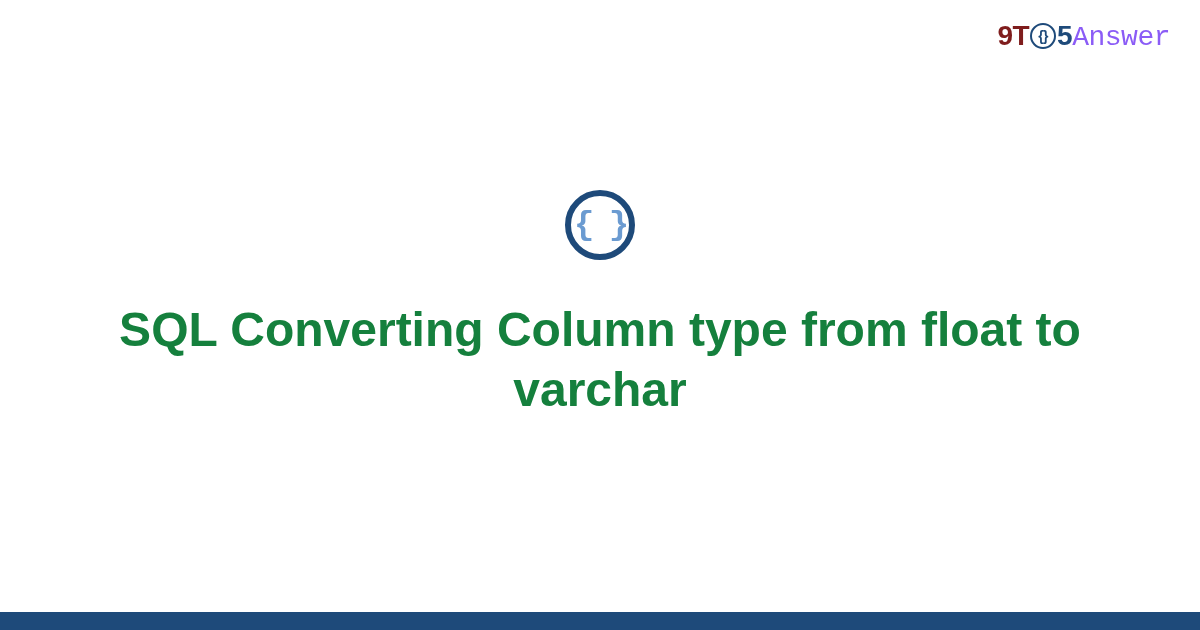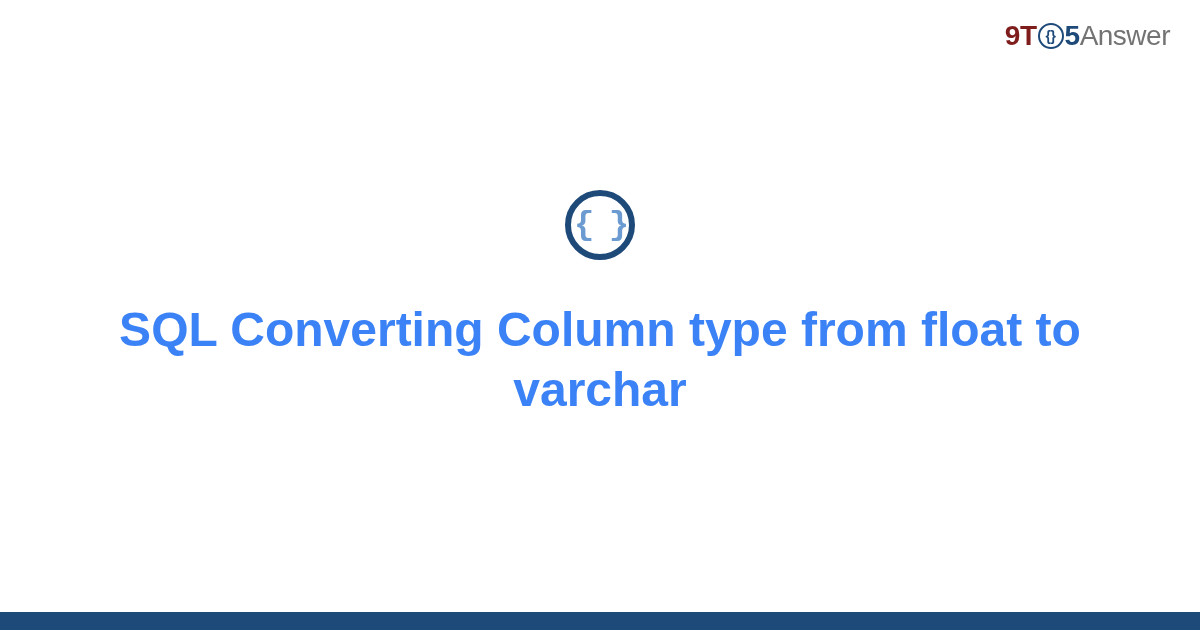--- a/index.html
+++ b/index.html
@@ -38,22 +38,23 @@
       color: #1e4a7a;
       vertical-align: middle;
       margin: 0 1px;
       position: relative;
       top: -2px;
     }
     .logo-5 {
       color: #1e4a7a;
     }
     .logo-answer {
-      color: #737373;
+      color: #8b5cf6;
       font-weight: 400;
+      font-family: Liberation Mono, monospace;
     }
     .content {
       position: absolute;
       top: 0;
       left: 0;
       width: 100%;
       height: 100%;
       display: flex;
       flex-direction: column;
       align-items: center;
@@ -75,21 +76,21 @@
       font-size: 34px;
       font-weight: bold;
       color: #6b9bd1;
       font-family: 'Courier New', monospace;
       letter-spacing: -3px;
       line-height: 1;
     }
     .title {
       font-size: 48px;
       font-weight: bold;
-      color: #3b82f6;
+      color: #15803d;
       text-align: center;
       line-height: 1.25;
       max-width: 1080px;
     }
     .footer-bar {
       position: absolute;
       bottom: 0;
       left: 0;
       width: 100%;
       height: 18px;

